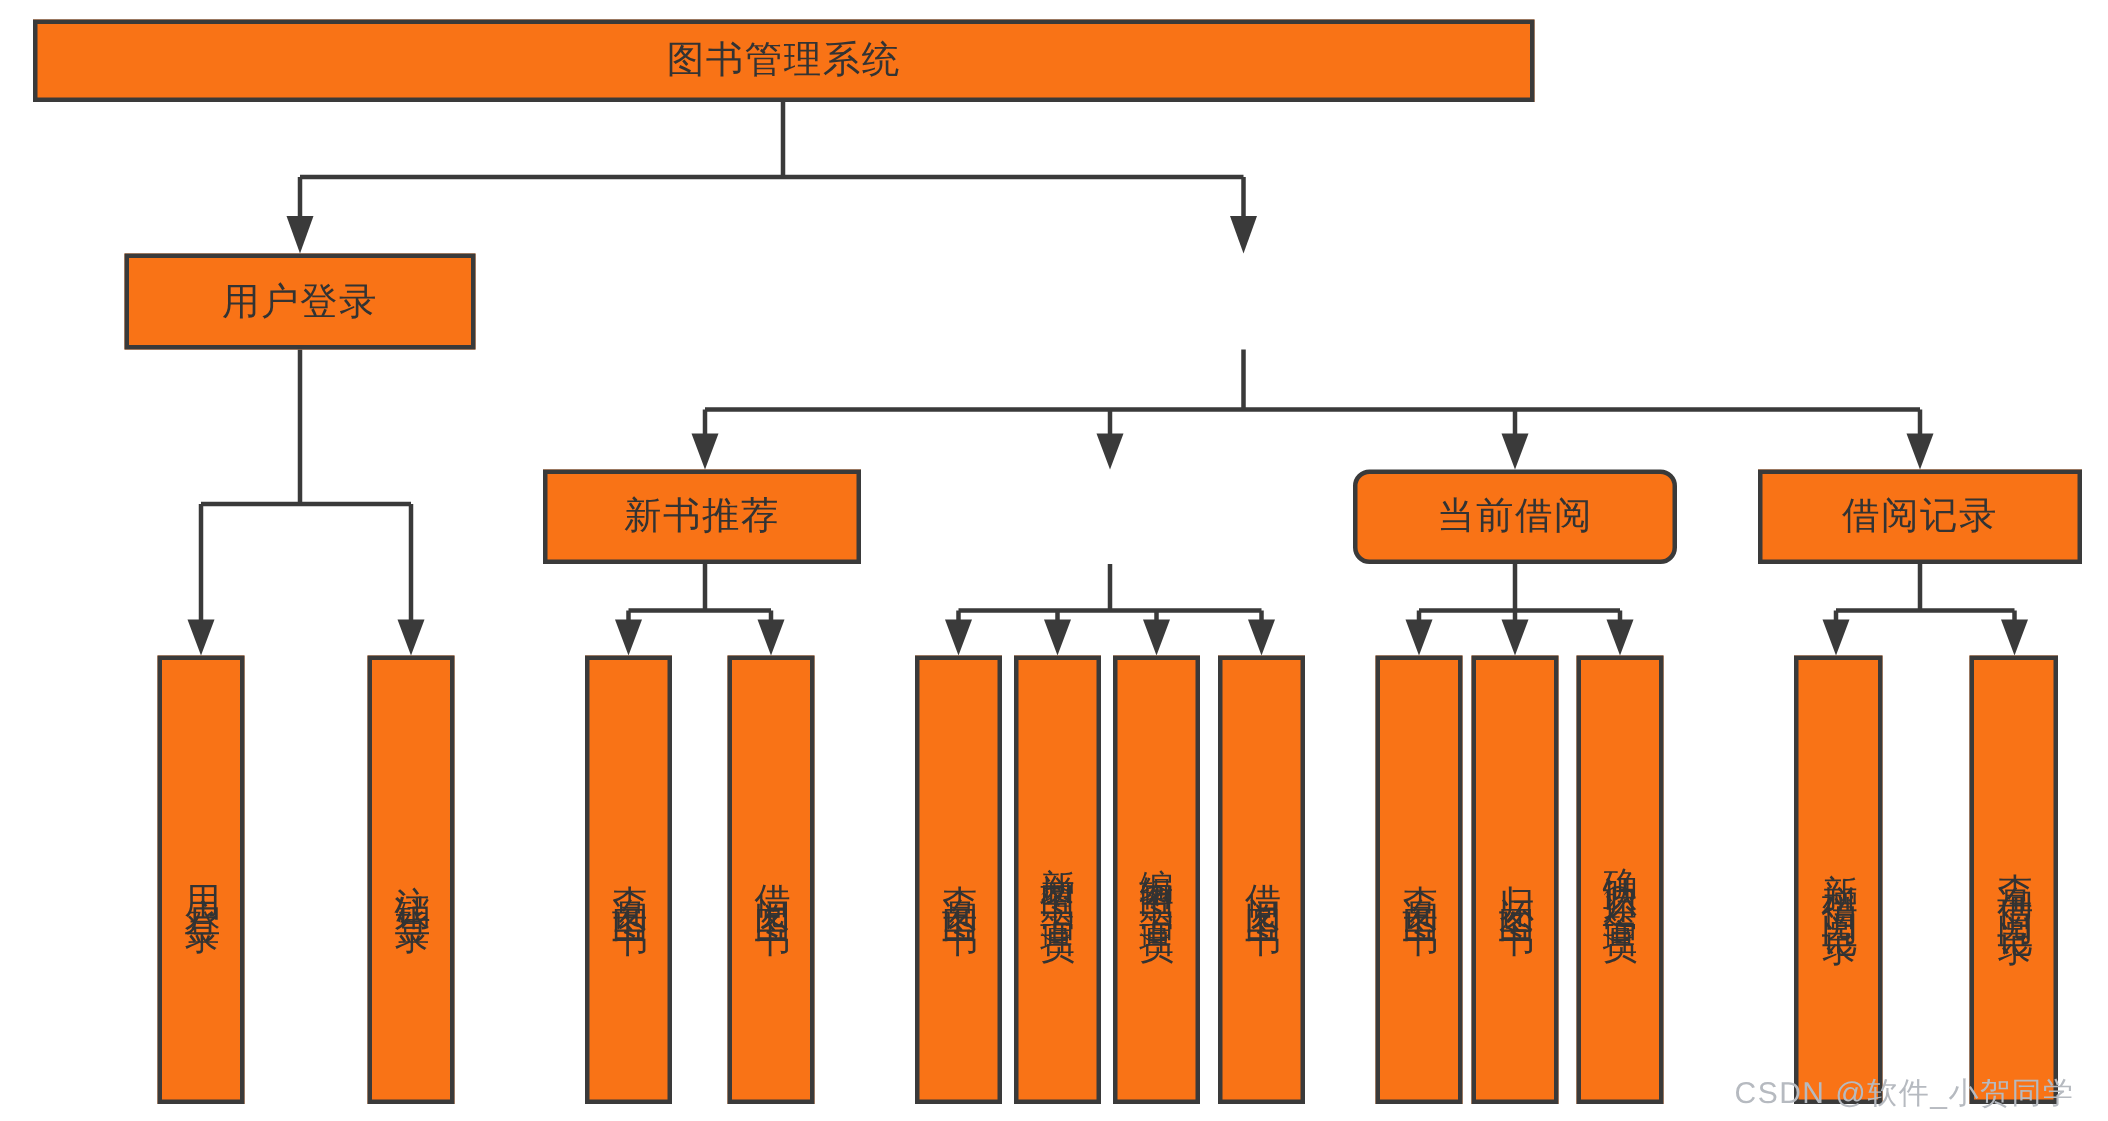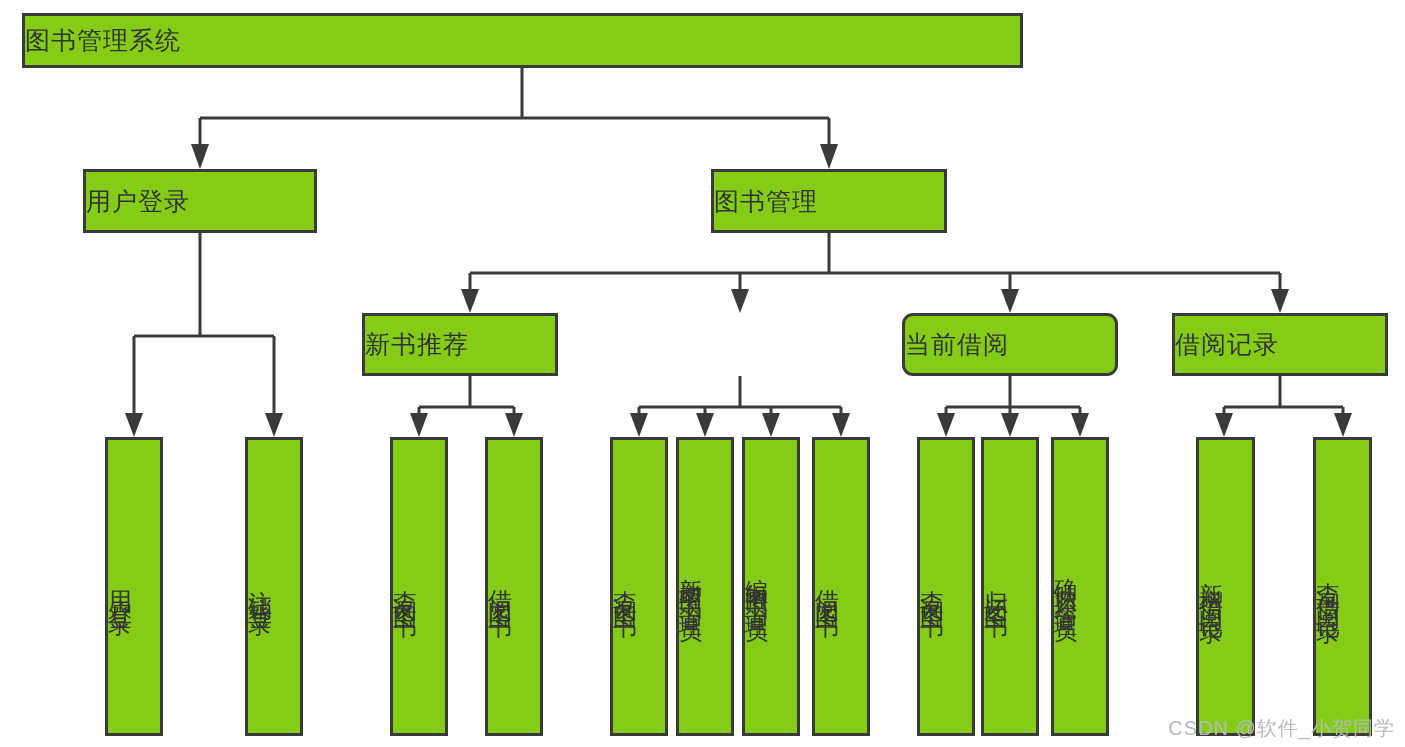--- a/index.html
+++ b/index.html
@@ -14,61 +14,62 @@
   }
   svg.connectors {
     position: absolute;
     left: 0; top: 0;
     width: 1405px; height: 747px;
     z-index: 1;
   }
   .node {
     position: absolute;
     border: 3px solid #3a3a3a;
-    background: #84cc16;
+    background: #f97316;
     color: #333333;
     display: flex;
     align-items: center;
+    justify-content: center;
     z-index: 2;
     font-size: 25px;
     line-height: 1;
     white-space: nowrap;
   }
   .hlabel { letter-spacing: 1px; }
   .vbox .vtext {
     writing-mode: vertical-rl;
     text-orientation: mixed;
     letter-spacing: 8px;
     font-size: 24px;
   }
   .vbox.vlong .vtext { letter-spacing: 6px; font-size: 23px; }
   
   #root-box   { left: 22px;  top: 13px;  width: 1001px; height: 55px; }
   #user-login { left: 83px;  top: 169px; width: 234px;  height: 64px; }
   #book-mgmt  { left: 711px; top: 169px; width: 236px;  height: 64px; }
-  #new-books  { left: 362px; top: 313px; width: 196px;  height: 63px; }
+  #new-books  { left: 362px; top: 313px; width: 212px;  height: 63px; }
   #borrowing  { left: 632px; top: 313px; width: 216px;  height: 63px; }
   #current    { left: 902px; top: 313px; width: 216px;  height: 63px; border-radius: 11px; }
   #records    { left: 1172px;top: 313px; width: 216px;  height: 63px; }
   #leaf-ul-1  { left: 105px; top: 437px; width: 58px; height: 299px; }
   #leaf-ul-2  { left: 245px; top: 437px; width: 58px; height: 299px; }
   #leaf-nb-1  { left: 390px; top: 437px; width: 58px; height: 299px; }
   #leaf-nb-2  { left: 485px; top: 437px; width: 58px; height: 299px; }
   #leaf-bo-1  { left: 610px; top: 437px; width: 58px; height: 299px; }
   #leaf-bo-2  { left: 676px; top: 437px; width: 58px; height: 299px; }
   #leaf-bo-3  { left: 742px; top: 437px; width: 58px; height: 299px; }
   #leaf-bo-4  { left: 812px; top: 437px; width: 58px; height: 299px; }
   #leaf-cu-1  { left: 917px; top: 437px; width: 58px; height: 299px; }
   #leaf-cu-2  { left: 981px; top: 437px; width: 58px; height: 299px; }
   #leaf-cu-3  { left: 1051px;top: 437px; width: 58px; height: 299px; }
   #leaf-re-1  { left: 1196px;top: 437px; width: 59px; height: 299px; }
   #leaf-re-2  { left: 1313px;top: 437px; width: 59px; height: 299px; }
   .watermark {
     position: absolute;
-    right: 10px;
+    right: 22px;
     top: 715px;
     z-index: 5;
     font-size: 20px;
     color: #b6bac0;
     letter-spacing: 1px;
     white-space: nowrap;
   }
 </style>
 </head>
 <body>
@@ -141,23 +142,20 @@
     </g>
   </svg>
 
   <div class="node" id="root-box">
     <span class="hlabel">图书管理系统</span>
   </div>
 
   <div class="node" id="user-login">
     <span class="hlabel">用户登录</span>
   </div>
-  <div class="node" id="book-mgmt">
-    <span class="hlabel">图书管理</span>
-  </div>
 
   <div class="node" id="new-books">
     <span class="hlabel">新书推荐</span>
   </div>
   <div class="node" id="current">
     <span class="hlabel">当前借阅</span>
   </div>
   <div class="node" id="records">
     <span class="hlabel">借阅记录</span>
   </div>

